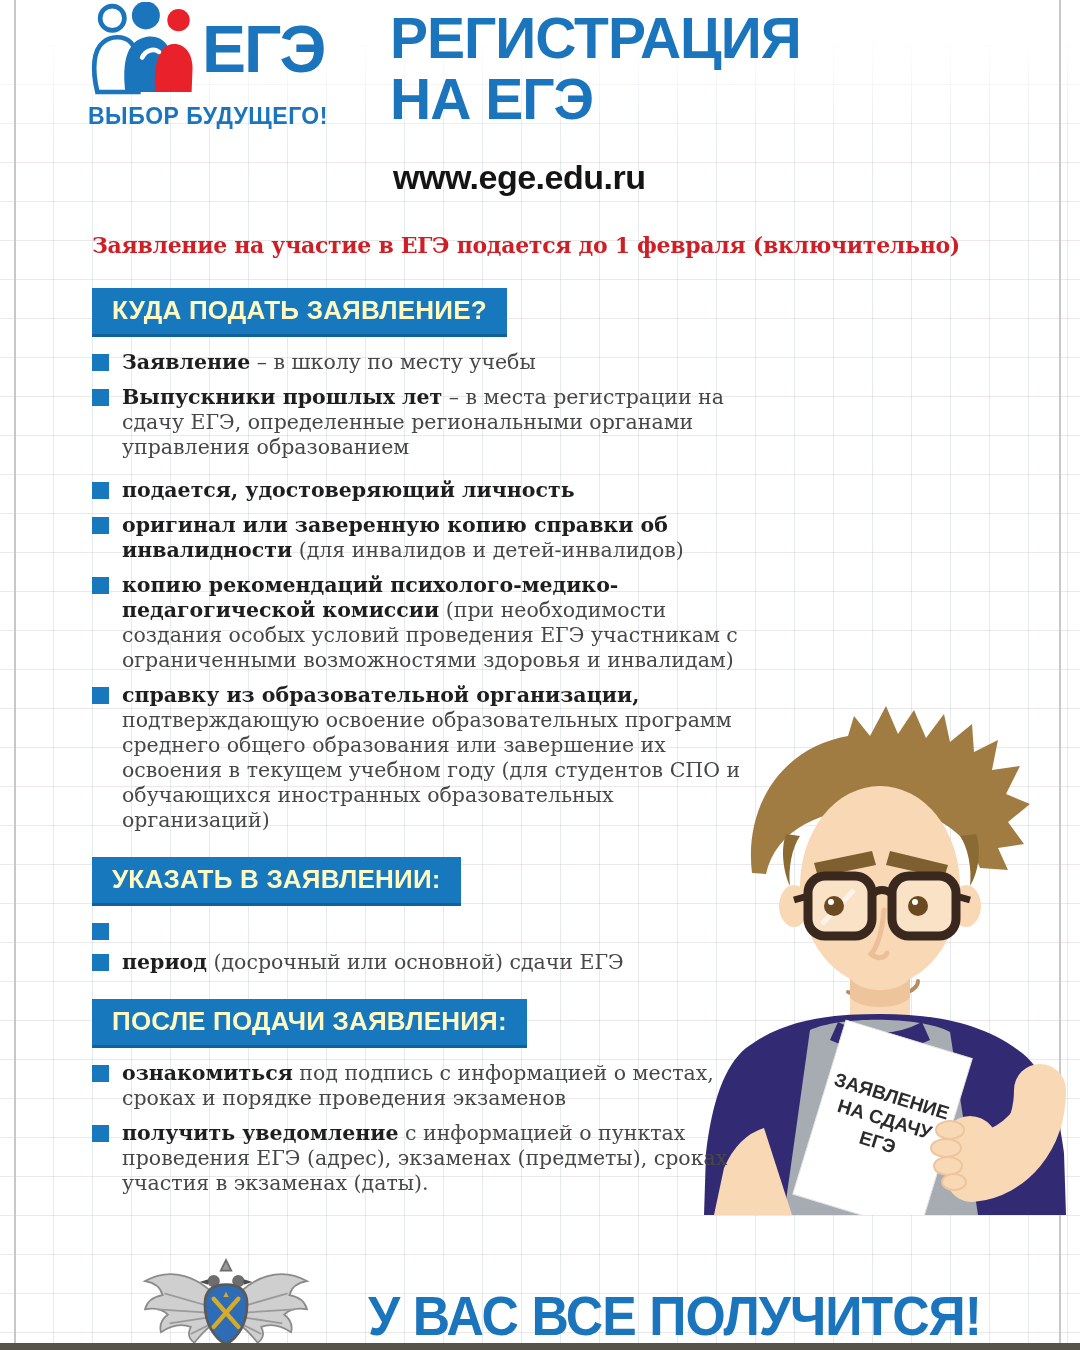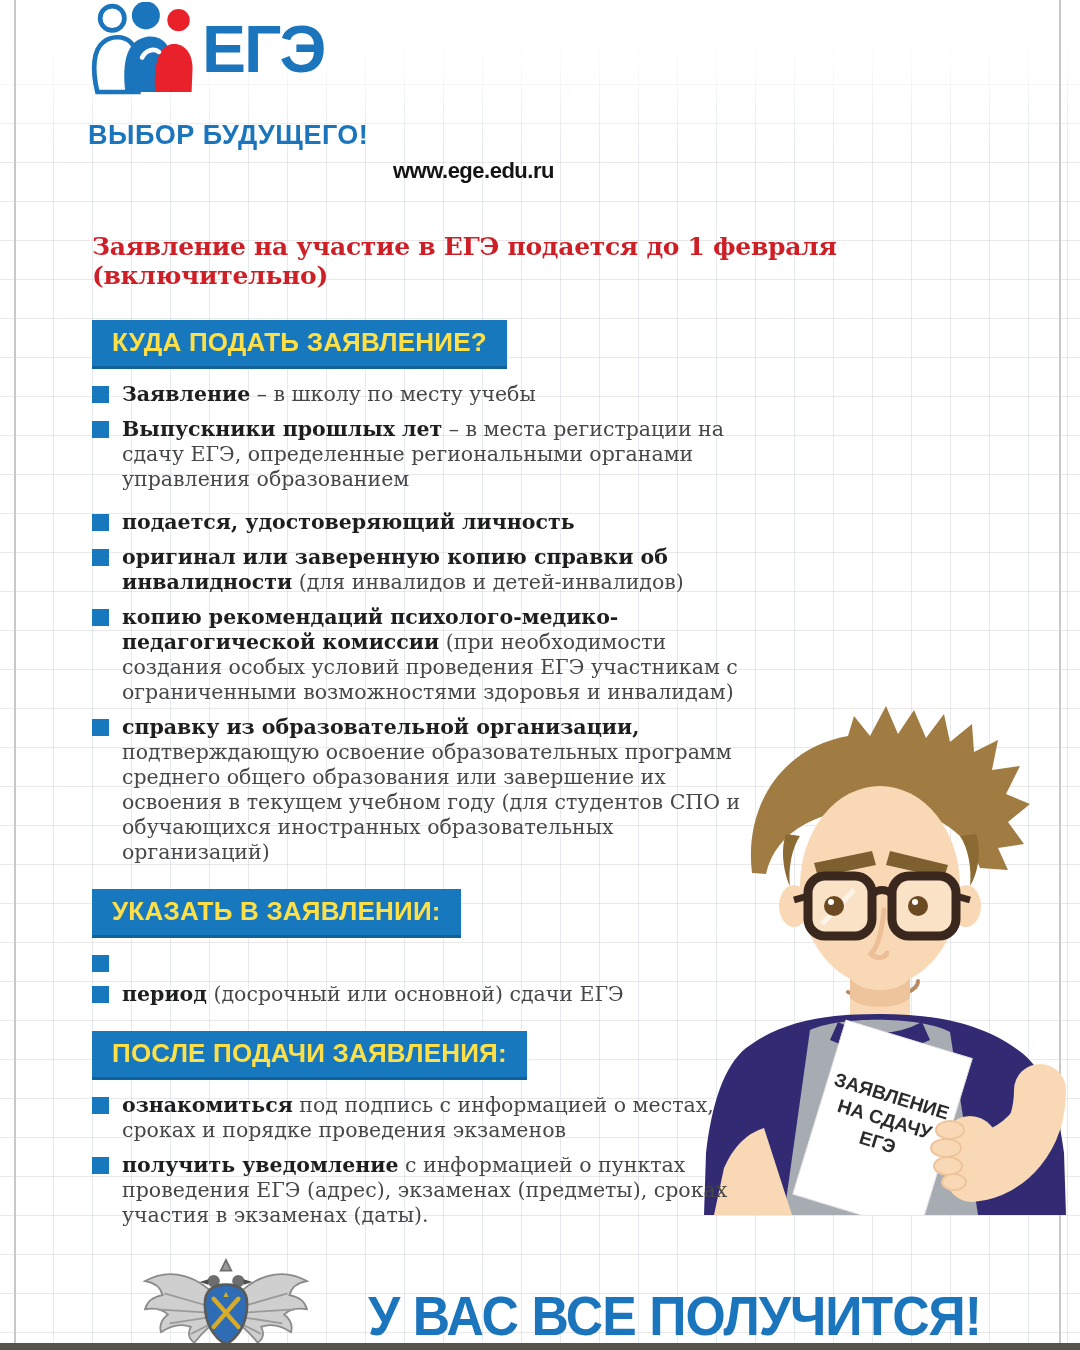--- a/index.html
+++ b/index.html
@@ -14,30 +14,30 @@
   }
   .topfade{position:absolute;left:0;top:0;right:0;height:150px;
     background:linear-gradient(#ffffff 25%, rgba(255,255,255,0));pointer-events:none;}
   .vline{position:absolute;top:0;bottom:0;width:2px;background:#c6c8ca;}
   .vline.left{left:14px;} .vline.right{left:1059px;}
 
   
   .logo-wrap{position:absolute;left:88px;top:2px;width:300px;}
   .logo-row{display:flex;align-items:flex-start;}
   .logo-abbr{font-size:66px;font-weight:bold;color:#1b75bc;letter-spacing:-2px;line-height:1;margin:14px 0 0 2px;}
-  .tagline{margin-top:22px;font-size:27px;font-weight:bold;color:#1b75bc;letter-spacing:0.5px;}
+  .tagline{margin-top:5px;font-size:23px;font-weight:bold;color:#1b75bc;letter-spacing:0.5px;}
   .title{position:absolute;left:390px;top:8px;font-size:57px;line-height:1.07;font-weight:bold;
     color:#1b75bc;letter-spacing:-1px;}
-  .website{position:absolute;left:393px;top:158px;font-size:22px;font-weight:bold;color:#141414;letter-spacing:-0.5px;}
+  .website{position:absolute;left:393px;top:158px;font-size:34px;font-weight:bold;color:#141414;letter-spacing:-0.5px;}
 
   
   .col{position:absolute;left:92px;top:232px;width:668px;z-index:3;}
-  .notice{font-family:"DejaVu Serif", serif;font-weight:bold;font-size:25px;color:#ce1f26;
+  .notice{font-family:"DejaVu Serif", serif;font-weight:bold;font-size:22px;color:#ce1f26;
     letter-spacing:-0.3px;margin:0 0 24px 0;width:900px;}
-  .sec-h{display:inline-block;background:#1878be;border-bottom:3px solid #11619b;color:#fde047;
+  .sec-h{display:inline-block;background:#1878be;border-bottom:3px solid #11619b;color:#fef9c3;
     font-size:26px;font-weight:bold;padding:7px 20px 8px;letter-spacing:0.2px;margin:6px 0 13px 0;}
   .item{display:flex;gap:13px;margin-bottom:10px;}
   .sq{width:17px;height:17px;background:#1878be;flex:none;margin-top:4px;}
   .itxt{margin:0;font-family:"DejaVu Serif", serif;font-size:20.5px;line-height:1.22;color:#474747;}
   .itxt b{color:#1e1e1e;}
   .sec-gap{height:8px;}
 
   
   .man{position:absolute;left:688px;top:698px;z-index:2;}
   
@@ -63,20 +63,24 @@
         <path d="M10,95 C4,70 6,50 16,42 C24,35 38,34 46,42 C52,48 55,62 54,95 Z" fill="#ffffff" stroke="#1b75bc" stroke-width="5"></path>
         <path d="M40,95 C36,62 42,40 62,36 C80,33 90,46 90,66 L88,95 Z" fill="#1b75bc"></path>
         <path d="M72,95 C70,70 74,48 88,44 C102,41 112,52 112,70 L111,95 Z" fill="#e8212b"></path>
         <path d="M58,58 C62,50 70,48 76,52" stroke="#ffffff" stroke-width="5" fill="none" stroke-linecap="round"></path>
       </svg>
       <div class="logo-abbr">ЕГЭ</div>
     </div>
     <div class="tagline">ВЫБОР БУДУЩЕГО!</div>
   </div>
 
+  <div class="title">
+    <div>РЕГИСТРАЦИЯ</div>
+    <div>НА ЕГЭ</div>
+  </div>
   <div class="website">www.ege.edu.ru</div>
 
   <div class="col">
     <p class="notice">Заявление на участие в ЕГЭ подается до 1 февраля (включительно)</p>
 
     <div>
       <div class="sec-h">КУДА ПОДАТЬ ЗАЯВЛЕНИЕ?</div>
       <div class="item">
         <span class="sq"></span>
         <p class="itxt"><b>Заявление</b><span> – в школу по месту учебы</span></p>

